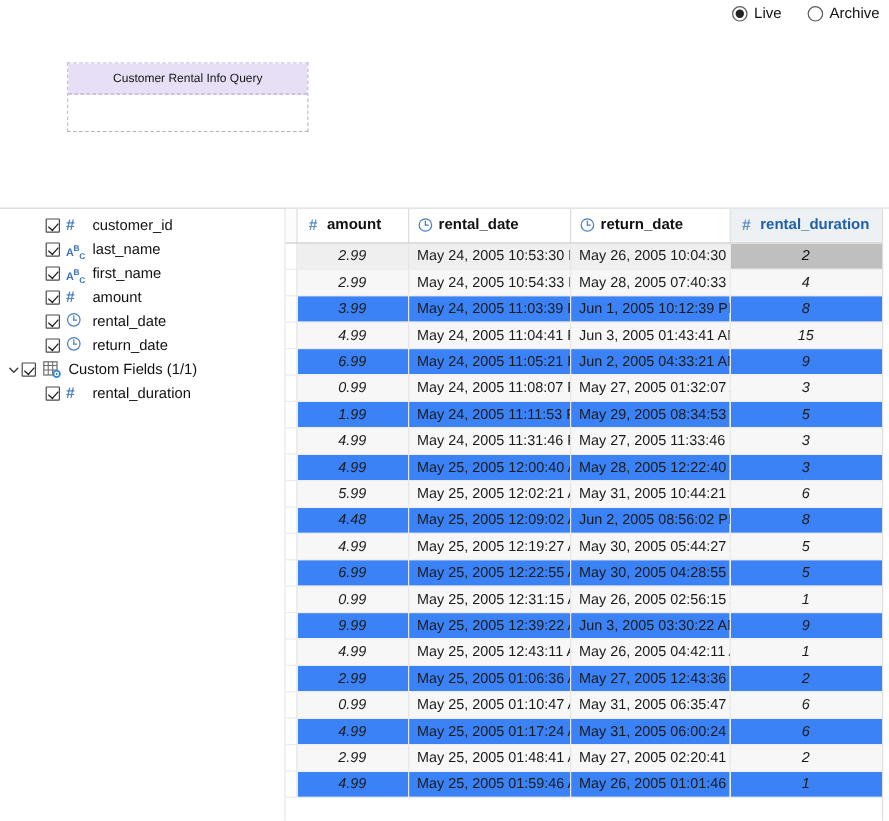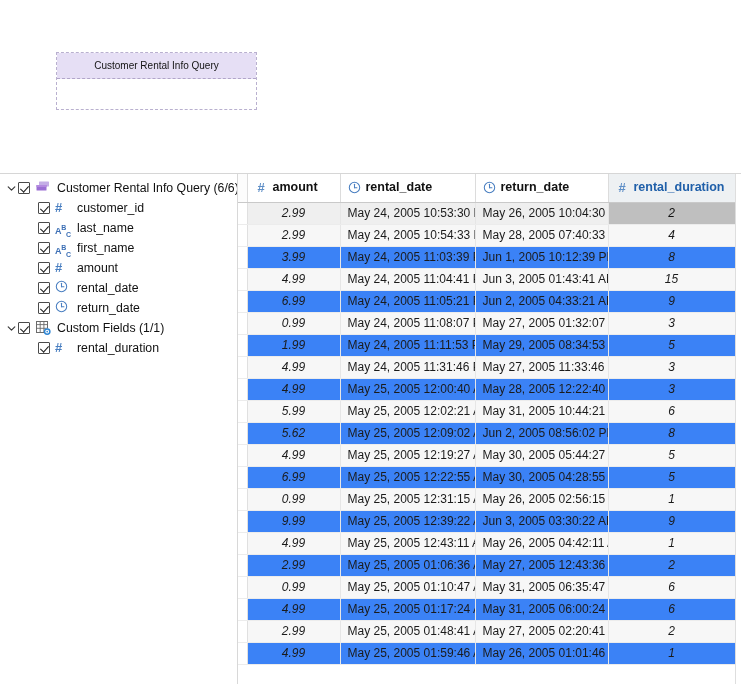--- a/index.html
+++ b/index.html
@@ -177,44 +177,42 @@
     position: absolute; right: 0; top: 174px;
     width: 6px; height: 510px; background: #ffffff;
     border-left: 1px solid #dedede;
   }
 </style>
 </head>
 <body>
 
 <div id="app">
 
+  <div class="topbar">
+    <div class="radio-group">
+      <label class="radio-opt">
+        <span class="radio-dot on"></span>
+        <span class="radio-label">Live</span>
+      </label>
+      <label class="radio-opt">
+        <span class="radio-dot"></span>
+        <span class="radio-label">Archive</span>
+      </label>
+    </div>
+  </div>
 
   <div class="query-card">
     <div class="query-card-title">Customer Rental Info Query</div>
     <div class="query-card-body"></div>
   </div>
 
   <div class="hsplit"></div>
   <div class="vsplit"></div>
 
   <div class="tree" id="tree">
-      <div class="tree-row">
-        <span class="twisty">
-          <svg width="9" height="9" viewBox="0 0 9 9">
-            <path d="M1.2 2.9 L4.5 6.2 L7.8 2.9" fill="none" stroke="#3a3a3a" stroke-width="1.2" stroke-linecap="round" stroke-linejoin="round"></path>
-          </svg>
-        </span>
-        <span class="cbox"></span>
-        <span class="ticon"><span><svg width="17" height="16" viewBox="0 0 17 16" xmlns="http://www.w3.org/2000/svg">
-              <rect x="4" y="1.5" width="10" height="5" rx="0.6" fill="#c4aee6"></rect>
-              <rect x="1.5" y="5" width="10" height="5.5" rx="0.6" fill="#9b6fd4"></rect>
-              <rect x="1.5" y="5" width="10" height="2" fill="#b48ae0"></rect>
-            </svg></span></span>
-        <span class="tlabel">Customer Rental Info Query (6/6)</span>
-      </div>
       <div class="tree-row child">
         <span class="cbox"></span>
         <span class="ticon"><span class="hash">#</span></span>
         <span class="tlabel">customer_id</span>
       </div>
       <div class="tree-row child">
         <span class="cbox"></span>
         <span class="ticon"><span class="abc">A<i>B</i><u>C</u></span></span>
         <span class="tlabel">last_name</span>
       </div>
@@ -388,21 +386,21 @@
           </tr>
           <tr class="even">
             <td class="gutter"></td>
             <td class="num">5.99</td>
             <td class="txt">May 25, 2005 12:02:21 A</td>
             <td class="txt">May 31, 2005 10:44:21 P</td>
             <td class="num">6</td>
           </tr>
           <tr class="odd">
             <td class="gutter"></td>
-            <td class="num">5.62</td>
+            <td class="num">4.48</td>
             <td class="txt">May 25, 2005 12:09:02 A</td>
             <td class="txt">Jun 2, 2005 08:56:02 PM</td>
             <td class="num">8</td>
           </tr>
           <tr class="even">
             <td class="gutter"></td>
             <td class="num">4.99</td>
             <td class="txt">May 25, 2005 12:19:27 A</td>
             <td class="txt">May 30, 2005 05:44:27 A</td>
             <td class="num">5</td>

